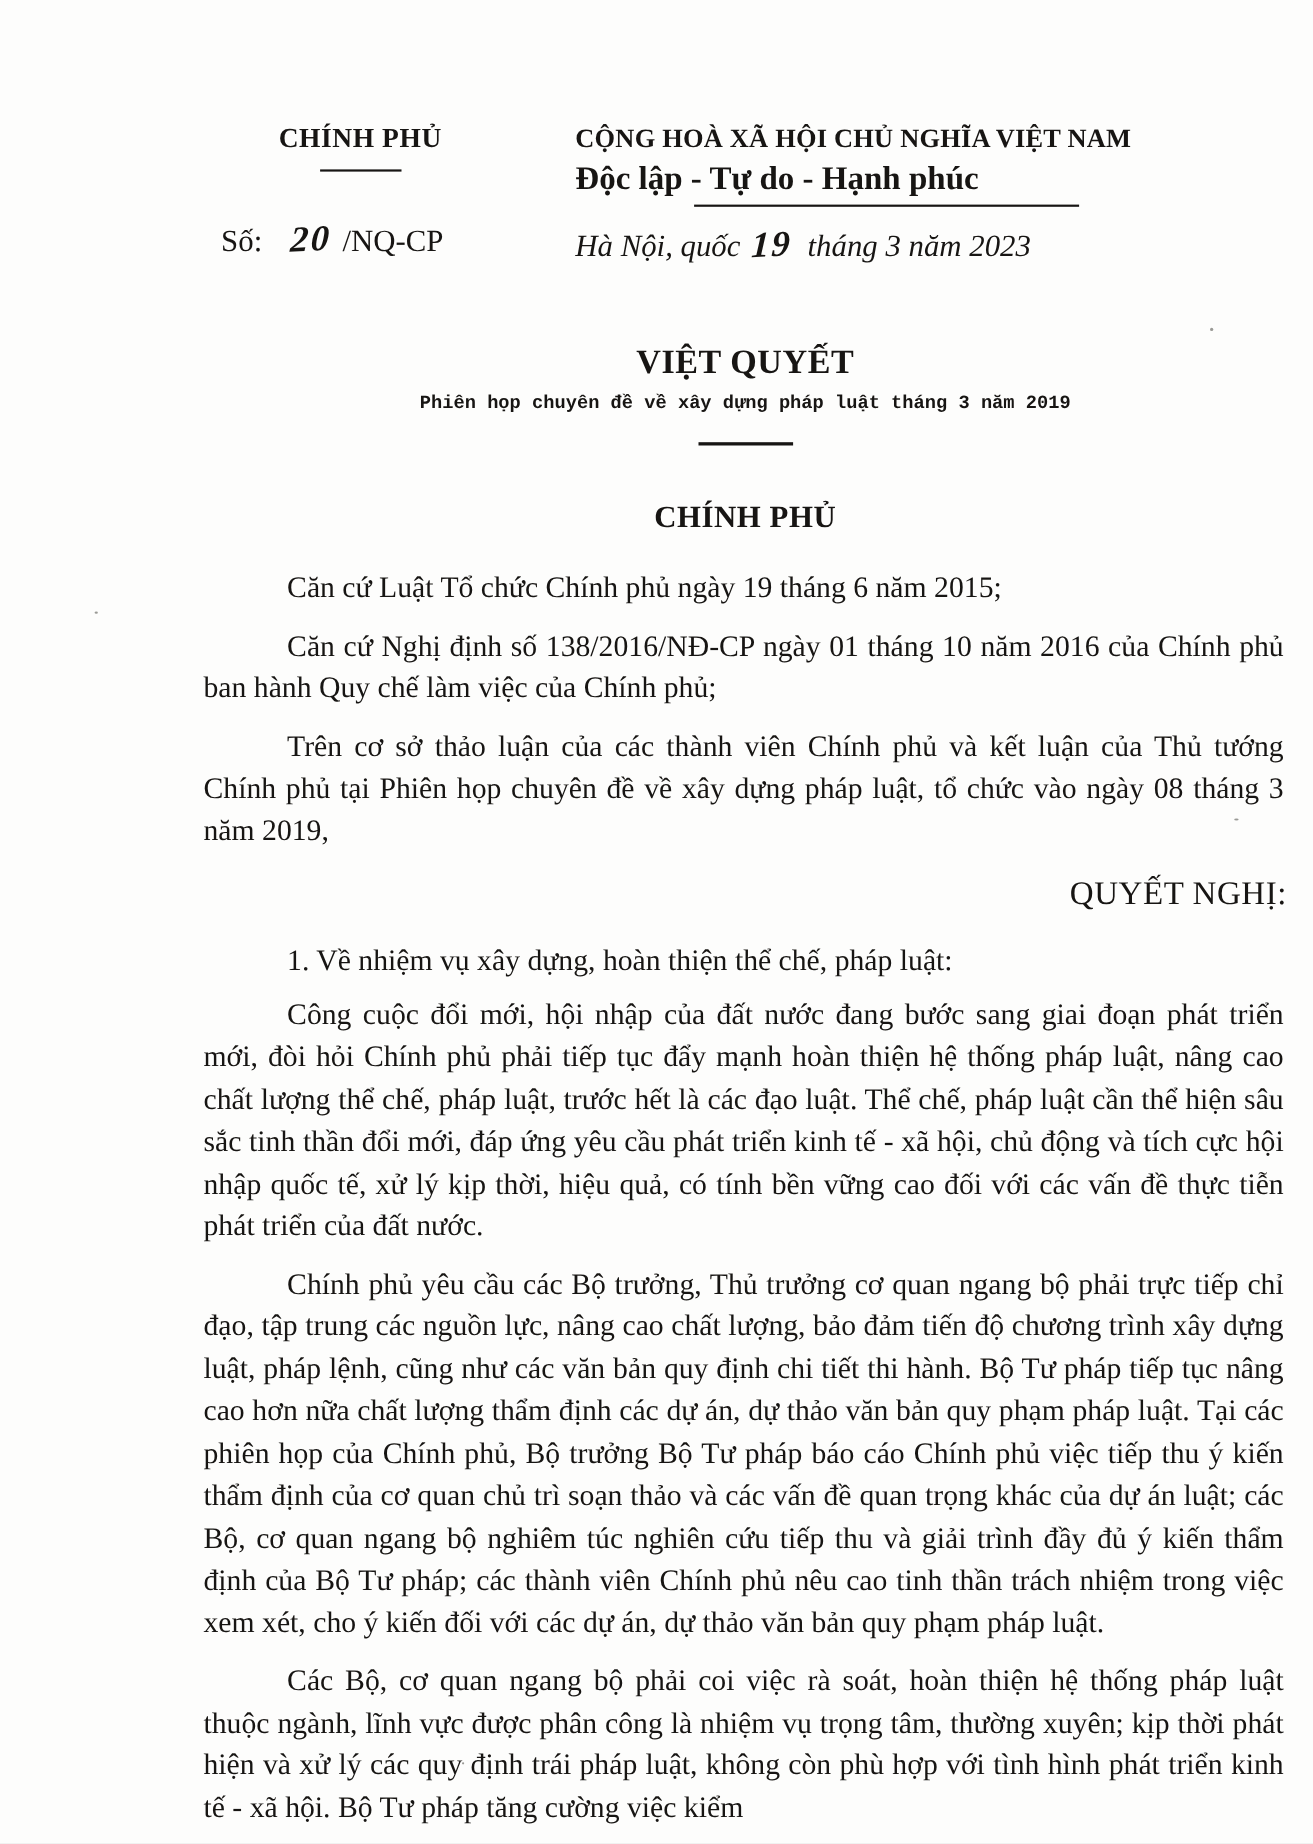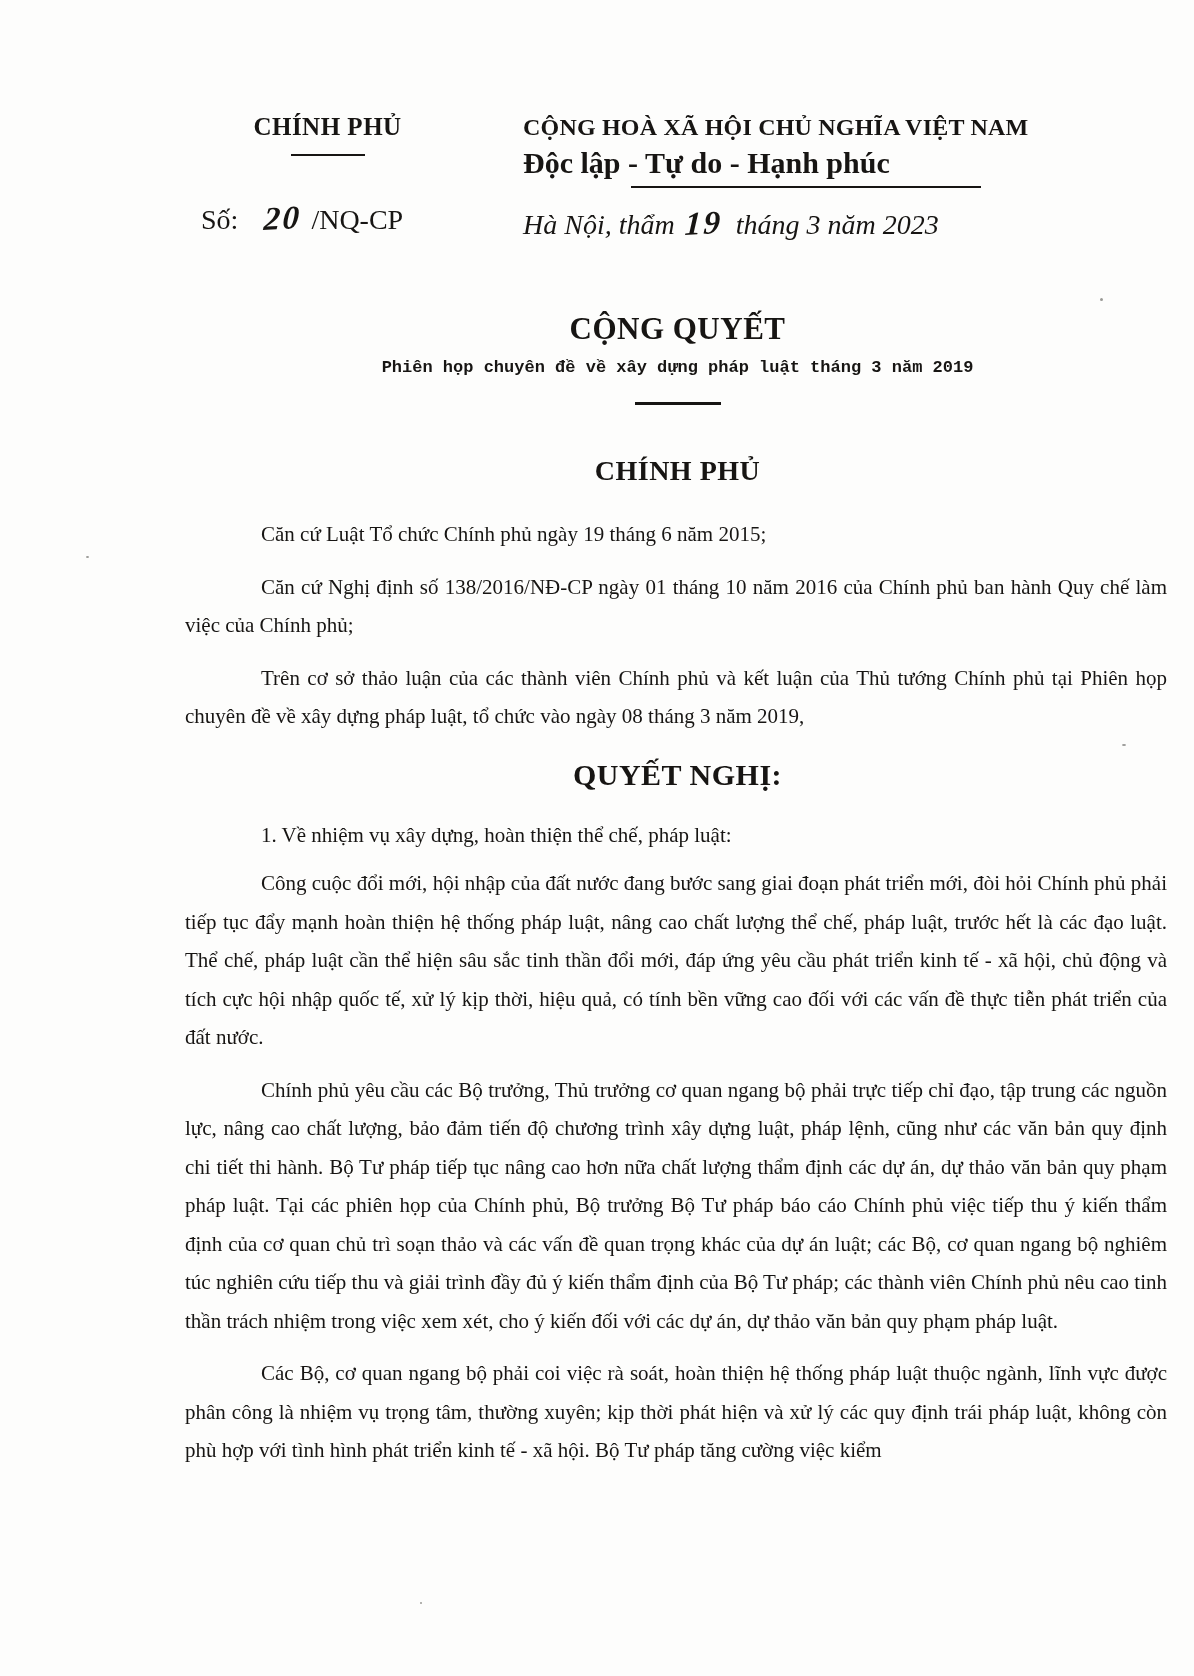--- a/index.html
+++ b/index.html
@@ -42,27 +42,27 @@
   
   .title-block { margin-top: 68px; text-align: center; }
   .doc-type { font-weight: bold; font-size: 31px; line-height: 38px; letter-spacing: 0.5px; }
   .doc-subject { font-weight: bold; font-size: 17px; line-height: 40px; font-family: Liberation Mono, monospace; }
   .rule-title { width: 86px; height: 3px; margin: 14px auto 0 auto; }
   .issuer { margin-top: 50px; text-align: center; font-weight: bold; font-size: 28px; letter-spacing: 0.5px; }
   
   .body-text { margin-top: 28px; }
   .body-text p {
     margin: 0 3px 14px 0;
-    font-size: 21px;
+    font-size: 27px;
     line-height: 38.5px;
     text-align: justify;
     text-indent: 76px;
   }
   .resolve-heading {
-    text-align: center; font-weight: bold; font-size: 30px;
+    text-align: right; font-weight: normal; font-size: 30px;
     margin: 22px 0 24px 0; letter-spacing: 0.5px;
   }
   .section-heading { margin-bottom: 10px !important; }
   
   .speck { position: absolute; background: #9a9a96; border-radius: 50%; }
   .speck1 { width: 3px; height: 3px; left: 1100px; top: 298px; }
   .speck2 { width: 3px; height: 2px; left: 86px;  top: 556px; }
   .speck3 { width: 4px; height: 2px; left: 1122px; top: 744px; }
   .speck4 { width: 2px; height: 2px; left: 420px; top: 1602px; }
 </style>
@@ -77,27 +77,27 @@
       <div class="rule rule-org"></div>
       <div class="doc-number">
         <span>Số:</span><span class="hand">20</span><span>/NQ-CP</span>
       </div>
     </div>
     <div class="hdr-right">
       <div class="country">CỘNG HOÀ XÃ HỘI CHỦ NGHĨA VIỆT NAM</div>
       <div class="motto">Độc lập - Tự do - Hạnh phúc</div>
       <div class="rule rule-motto"></div>
       <div class="place-date">
-        <span>Hà Nội, thẩm</span><span class="hand">19</span><span>tháng 3 năm 2023</span>
+        <span>Hà Nội, quốc</span><span class="hand">19</span><span>tháng 3 năm 2023</span>
       </div>
     </div>
   </div>
 
   <div class="title-block">
-    <div class="doc-type">CỘNG QUYẾT</div>
+    <div class="doc-type">VIỆT QUYẾT</div>
     <div class="doc-subject">Phiên họp chuyên đề về xây dựng pháp luật tháng 3 năm 2019</div>
     <div class="rule rule-title"></div>
   </div>
 
   <div class="issuer">CHÍNH PHỦ</div>
 
   <div class="body-text">
     <p>Căn cứ Luật Tổ chức Chính phủ ngày 19 tháng 6 năm 2015;</p>
     <p>Căn cứ Nghị định số 138/2016/NĐ-CP ngày 01 tháng 10 năm 2016 của Chính phủ ban hành Quy chế làm việc của Chính phủ;</p>
     <p>Trên cơ sở thảo luận của các thành viên Chính phủ và kết luận của Thủ tướng Chính phủ tại Phiên họp chuyên đề về xây dựng pháp luật, tổ chức vào ngày 08 tháng 3 năm 2019,</p>

